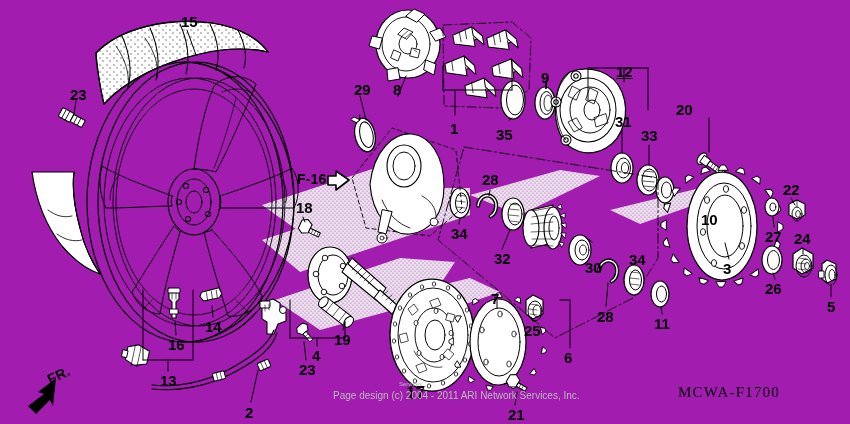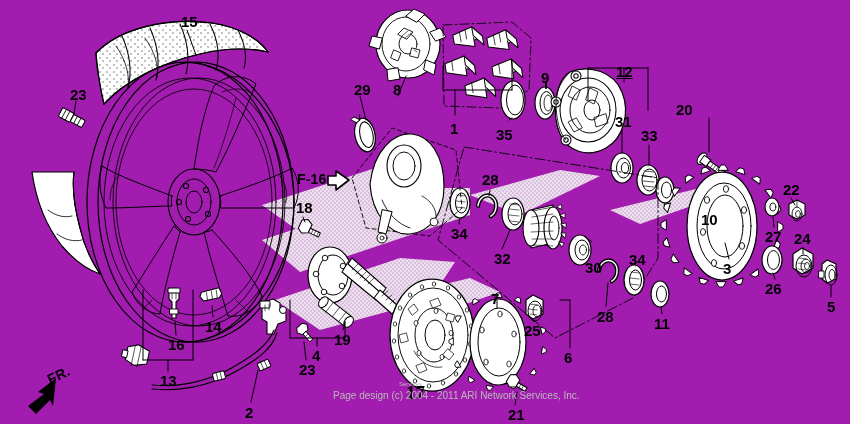--- a/index.html
+++ b/index.html
@@ -785,17 +785,18 @@
   <div class="lbl n" style="left:334px;top:332px;">19</div>
   <div class="lbl n" style="left:312px;top:348px;">4</div>
   <div class="lbl n" style="left:299px;top:362px;">23</div>
   <div class="lbl n" style="left:205px;top:319px;">14</div>
   <div class="lbl n" style="left:168px;top:337px;">16</div>
   <div class="lbl n" style="left:160px;top:373px;">13</div>
   <div class="lbl n" style="left:245px;top:405px;">2</div>
 
   <div class="lbl ref" style="left:297px;top:172px;">F-16</div>
   <div class="lbl ref" style="left:47px;top:368px;transform:rotate(-26deg);font-size:14px;">FR.</div>
+  <div class="lbl code" style="left:678px;top:385px;">MCWA-F1700</div>
   <div class="lbl pg" style="left:406px;top:383px;">17</div>
   <div class="wm" style="left:333px;top:390px;">Page design (c) 2004 - 2011 ARI Network Services, Inc.</div>
   <div class="wm t" style="left:399px;top:381px;">Services</div>
 
 </div>
 
 </body></html>

